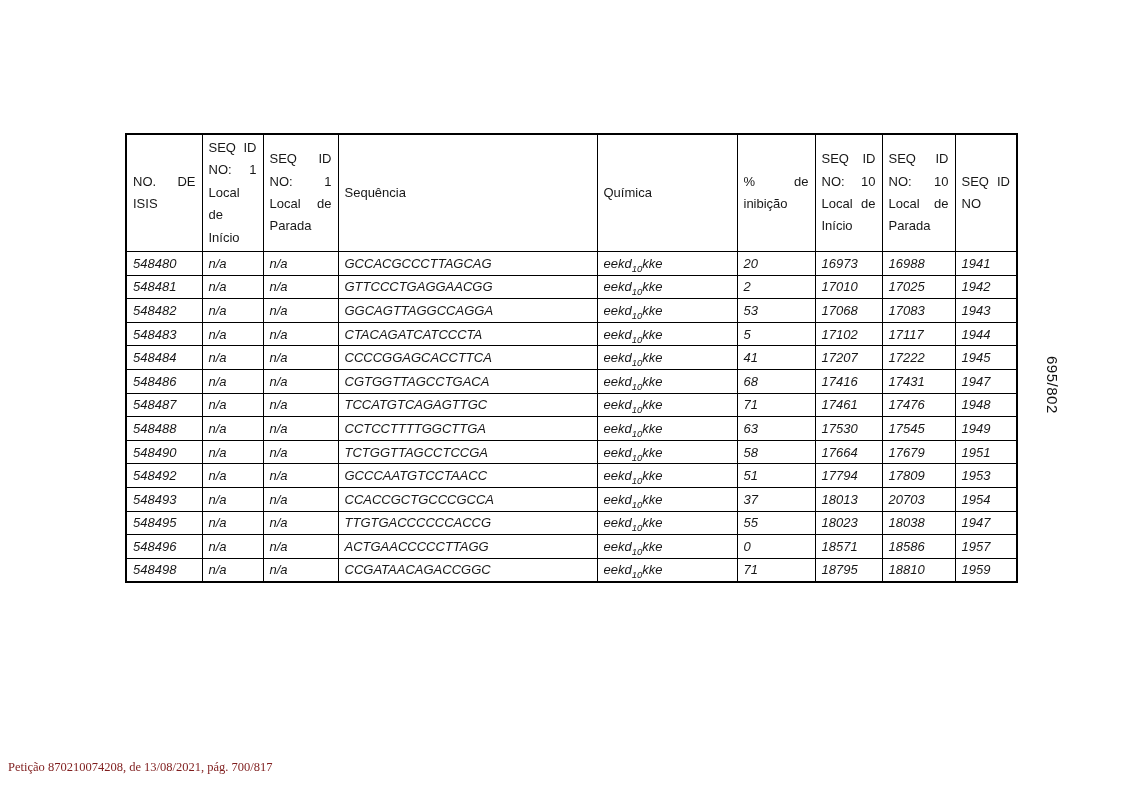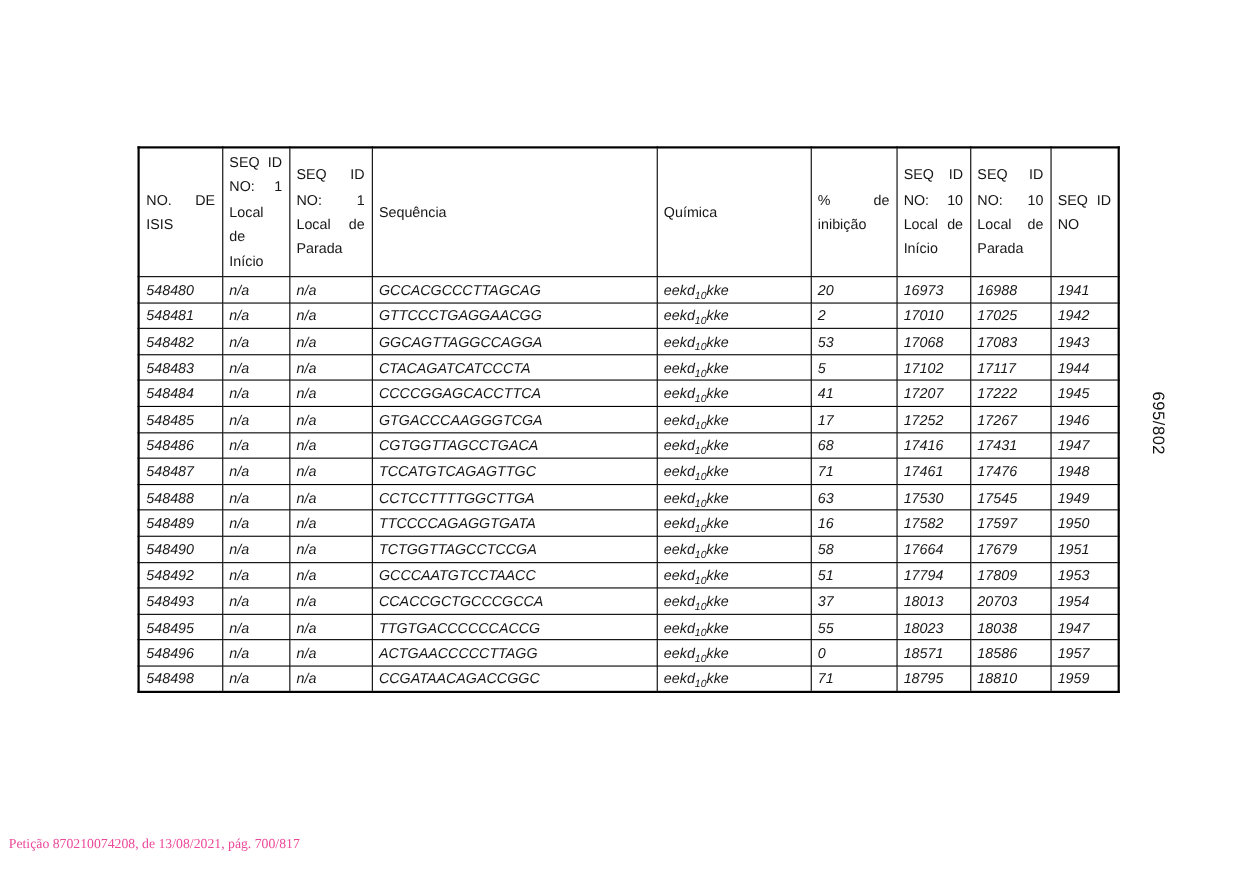--- a/index.html
+++ b/index.html
@@ -58,21 +58,21 @@
   td sub {
     font-size: 9.5px;
     line-height: 0;
   }
   .footer-text {
     position: absolute;
     left: 8px;
     top: 760px;
     font-family: "Liberation Serif", serif;
     font-size: 12.5px;
-    color: #ec4899;
+    color: #7f1d1d;
   }
   .side-page-number {
     position: absolute;
     left: 1044px;
     top: 356px;
     writing-mode: vertical-rl;
     text-orientation: mixed;
     font-size: 15px;
     letter-spacing: 0.5px;
     color: #111;
@@ -234,31 +234,20 @@
           <td>n/a</td>
           <td>n/a</td>
           <td>CCCCGGAGCACCTTCA</td>
           <td>eekd<sub>10</sub>kke</td>
           <td>41</td>
           <td>17207</td>
           <td>17222</td>
           <td>1945</td>
         </tr>
         <tr>
-          <td>548485</td>
-          <td>n/a</td>
-          <td>n/a</td>
-          <td>GTGACCCAAGGGTCGA</td>
-          <td>eekd<sub>10</sub>kke</td>
-          <td>17</td>
-          <td>17252</td>
-          <td>17267</td>
-          <td>1946</td>
-        </tr>
-        <tr>
           <td>548486</td>
           <td>n/a</td>
           <td>n/a</td>
           <td>CGTGGTTAGCCTGACA</td>
           <td>eekd<sub>10</sub>kke</td>
           <td>68</td>
           <td>17416</td>
           <td>17431</td>
           <td>1947</td>
         </tr>
@@ -278,31 +267,20 @@
           <td>n/a</td>
           <td>n/a</td>
           <td>CCTCCTTTTGGCTTGA</td>
           <td>eekd<sub>10</sub>kke</td>
           <td>63</td>
           <td>17530</td>
           <td>17545</td>
           <td>1949</td>
         </tr>
         <tr>
-          <td>548489</td>
-          <td>n/a</td>
-          <td>n/a</td>
-          <td>TTCCCCAGAGGTGATA</td>
-          <td>eekd<sub>10</sub>kke</td>
-          <td>16</td>
-          <td>17582</td>
-          <td>17597</td>
-          <td>1950</td>
-        </tr>
-        <tr>
           <td>548490</td>
           <td>n/a</td>
           <td>n/a</td>
           <td>TCTGGTTAGCCTCCGA</td>
           <td>eekd<sub>10</sub>kke</td>
           <td>58</td>
           <td>17664</td>
           <td>17679</td>
           <td>1951</td>
         </tr>

